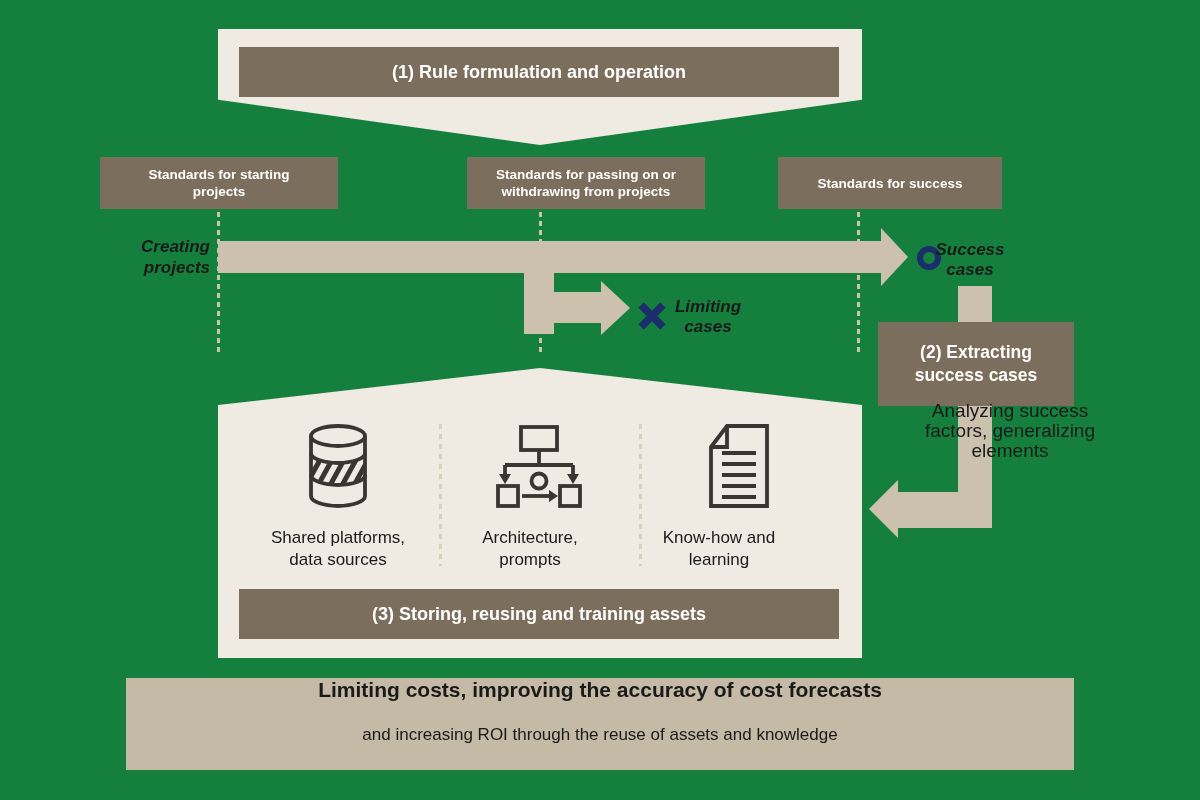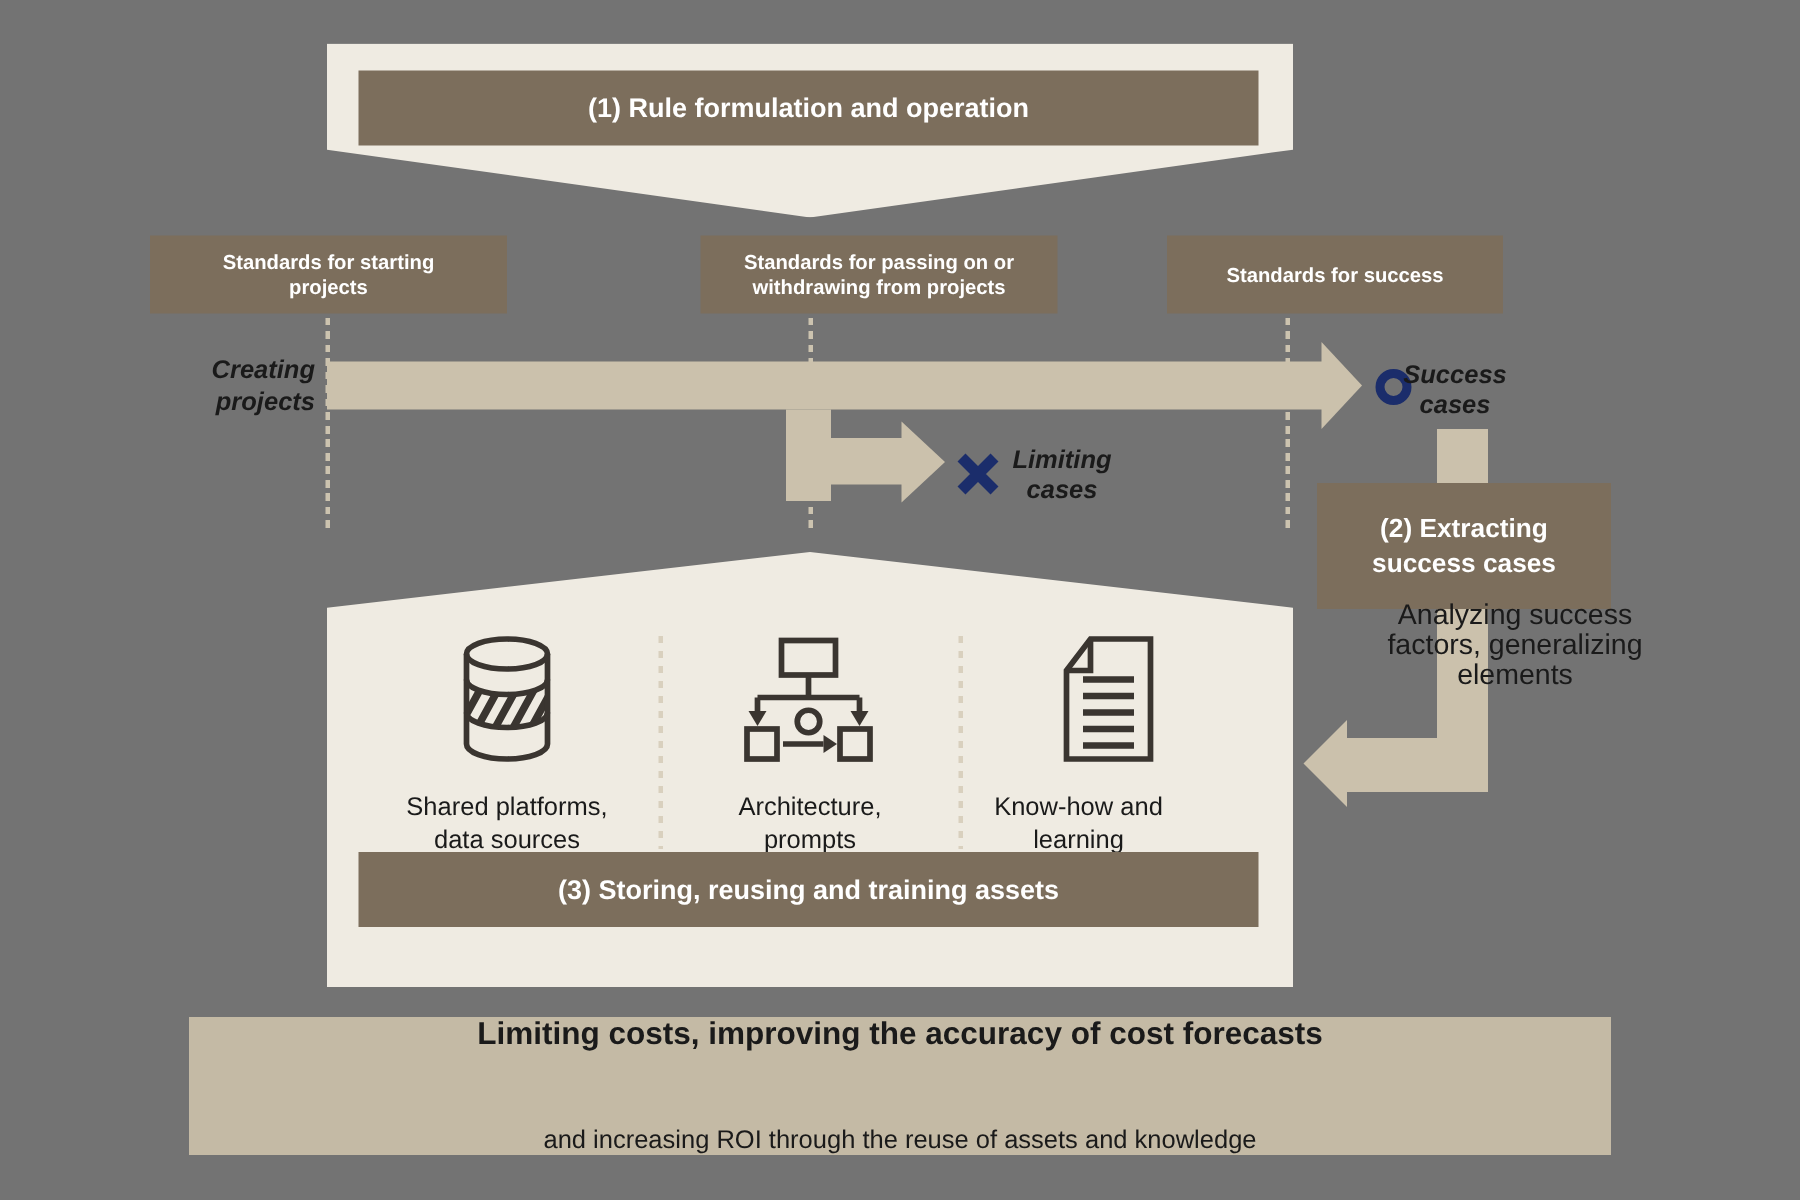--- a/index.html
+++ b/index.html
@@ -1,33 +1,33 @@
 <!DOCTYPE html>
 <html style="--brown: #7C6E5C; --beige: #EFEBE2; --tan: #CBC1AC; --outcome: #C4BAA5; --navy: #1B2D6B; --ink: #1A1A1A;"><head>
 <meta charset="utf-8">
 <style>
   :root{
     --brown:#7C6E5C; --beige:#EFEBE2; --tan:#CBC1AC; --outcome:#C4BAA5;
     --navy:#1B2D6B; --ink:#1A1A1A; --stroke:#3A3530; --dotted:#CCC3AF; --separator:#D9D0BE;
   }
   html,body{margin:0;padding:0;background:#fff;}
-  .stage{position:relative;width:1200px;height:800px;background:#737373;overflow:hidden;
+  .stage{position:relative;width:1200px;height:800px;background:#15803d;overflow:hidden;
          font-family:"Liberation Sans","DejaVu Sans",sans-serif;color:var(--ink);}
   .abs{position:absolute;}
   .z0{z-index:0}.z1{z-index:1}.z2{z-index:2}.z3{z-index:3}.z4{z-index:4}
 
   .funnel{left:218px;top:29px;width:644px;height:116px;background:var(--beige);
           clip-path:polygon(0 0,100% 0,100% 61%,50% 100%,0 61%);}
   .assets-box{left:218px;top:368px;width:644px;height:290px;background:var(--beige);
           clip-path:polygon(0 12.8%,50% 0,100% 12.8%,100% 100%,0 100%);}
 
   .banner{background:var(--brown);color:#fff;font-weight:bold;display:flex;align-items:center;
           justify-content:center;text-align:center;white-space:pre-line;}
   .banner1{left:239px;top:47px;width:600px;height:50px;font-size:18px;}
-  .banner3{left:239px;top:568px;width:600px;height:50px;font-size:18px;}
+  .banner3{left:239px;top:589px;width:600px;height:50px;font-size:18px;}
   .banner2{left:878px;top:322px;width:196px;height:84px;font-size:17.5px;line-height:23px;}
 
   .std{background:var(--brown);color:#fff;font-weight:bold;font-size:13.5px;line-height:17px;
        display:flex;align-items:center;justify-content:center;text-align:center;white-space:pre-line;
        top:157px;height:52px;}
   .std1{left:100px;width:238px;}
   .std2{left:420px;width:238px;margin-left:47px;}
   .std3{left:778px;width:224px;}
 
   .vguide{width:3px;background:repeating-linear-gradient(180deg,var(--dotted) 0 5px,transparent 5px 9px);}
@@ -47,21 +47,21 @@
   .ring{left:917px;top:246px;width:24px;height:24px;border:6px solid var(--navy);
         border-radius:50%;box-sizing:border-box;background:transparent;}
 
   .analysis{left:900px;top:401px;width:220px;font-size:19px;line-height:20px;
             text-align:center;white-space:pre-line;color:var(--ink);}
 
   .asset-lbl{top:527px;width:204px;font-size:17px;line-height:21.5px;text-align:center;
              white-space:pre-line;color:var(--ink);}
 
   .outcome{left:126px;top:678px;width:948px;height:92px;background:var(--outcome);
-           display:flex;flex-direction:column;align-items:center;justify-content:space-between;gap:23px;}
+           display:flex;flex-direction:column;align-items:center;justify-content:flex-start;gap:23px;}
   .outcome-title{font-weight:bold;font-size:21px;color:var(--ink);}
   .outcome-sub{font-size:17px;color:var(--ink);}
 
   svg{display:block;}
 </style>
 </head>
 <body>
 
 <div class="stage">
 
@@ -159,21 +159,21 @@
         <path d="M19 3 V24 H3"></path>
       </g>
       <g stroke="#3A3530" stroke-width="4.2">
         <path d="M14 30 H48 M14 41 H48 M14 52 H48 M14 63 H48 M14 74 H48"></path>
       </g>
     </svg>
   </div>
 
   <div class="abs asset-lbl z2" style="left:236px;">Shared platforms,
 data sources</div>
-  <div class="abs asset-lbl z2" style="left:438px;">Architecture,
+  <div class="abs asset-lbl z2" style="left:428px;">Architecture,
 prompts</div>
   <div class="abs asset-lbl z2" style="left:617px;">Know-how and
 learning</div>
 
   <div class="abs banner banner3 z3">(3) Storing, reusing and training assets</div>
 
   <div class="abs outcome z2">
     <div class="outcome-title">Limiting costs, improving the accuracy of cost forecasts</div>
     <div class="outcome-sub">and increasing ROI through the reuse of assets and knowledge</div>
   </div>

